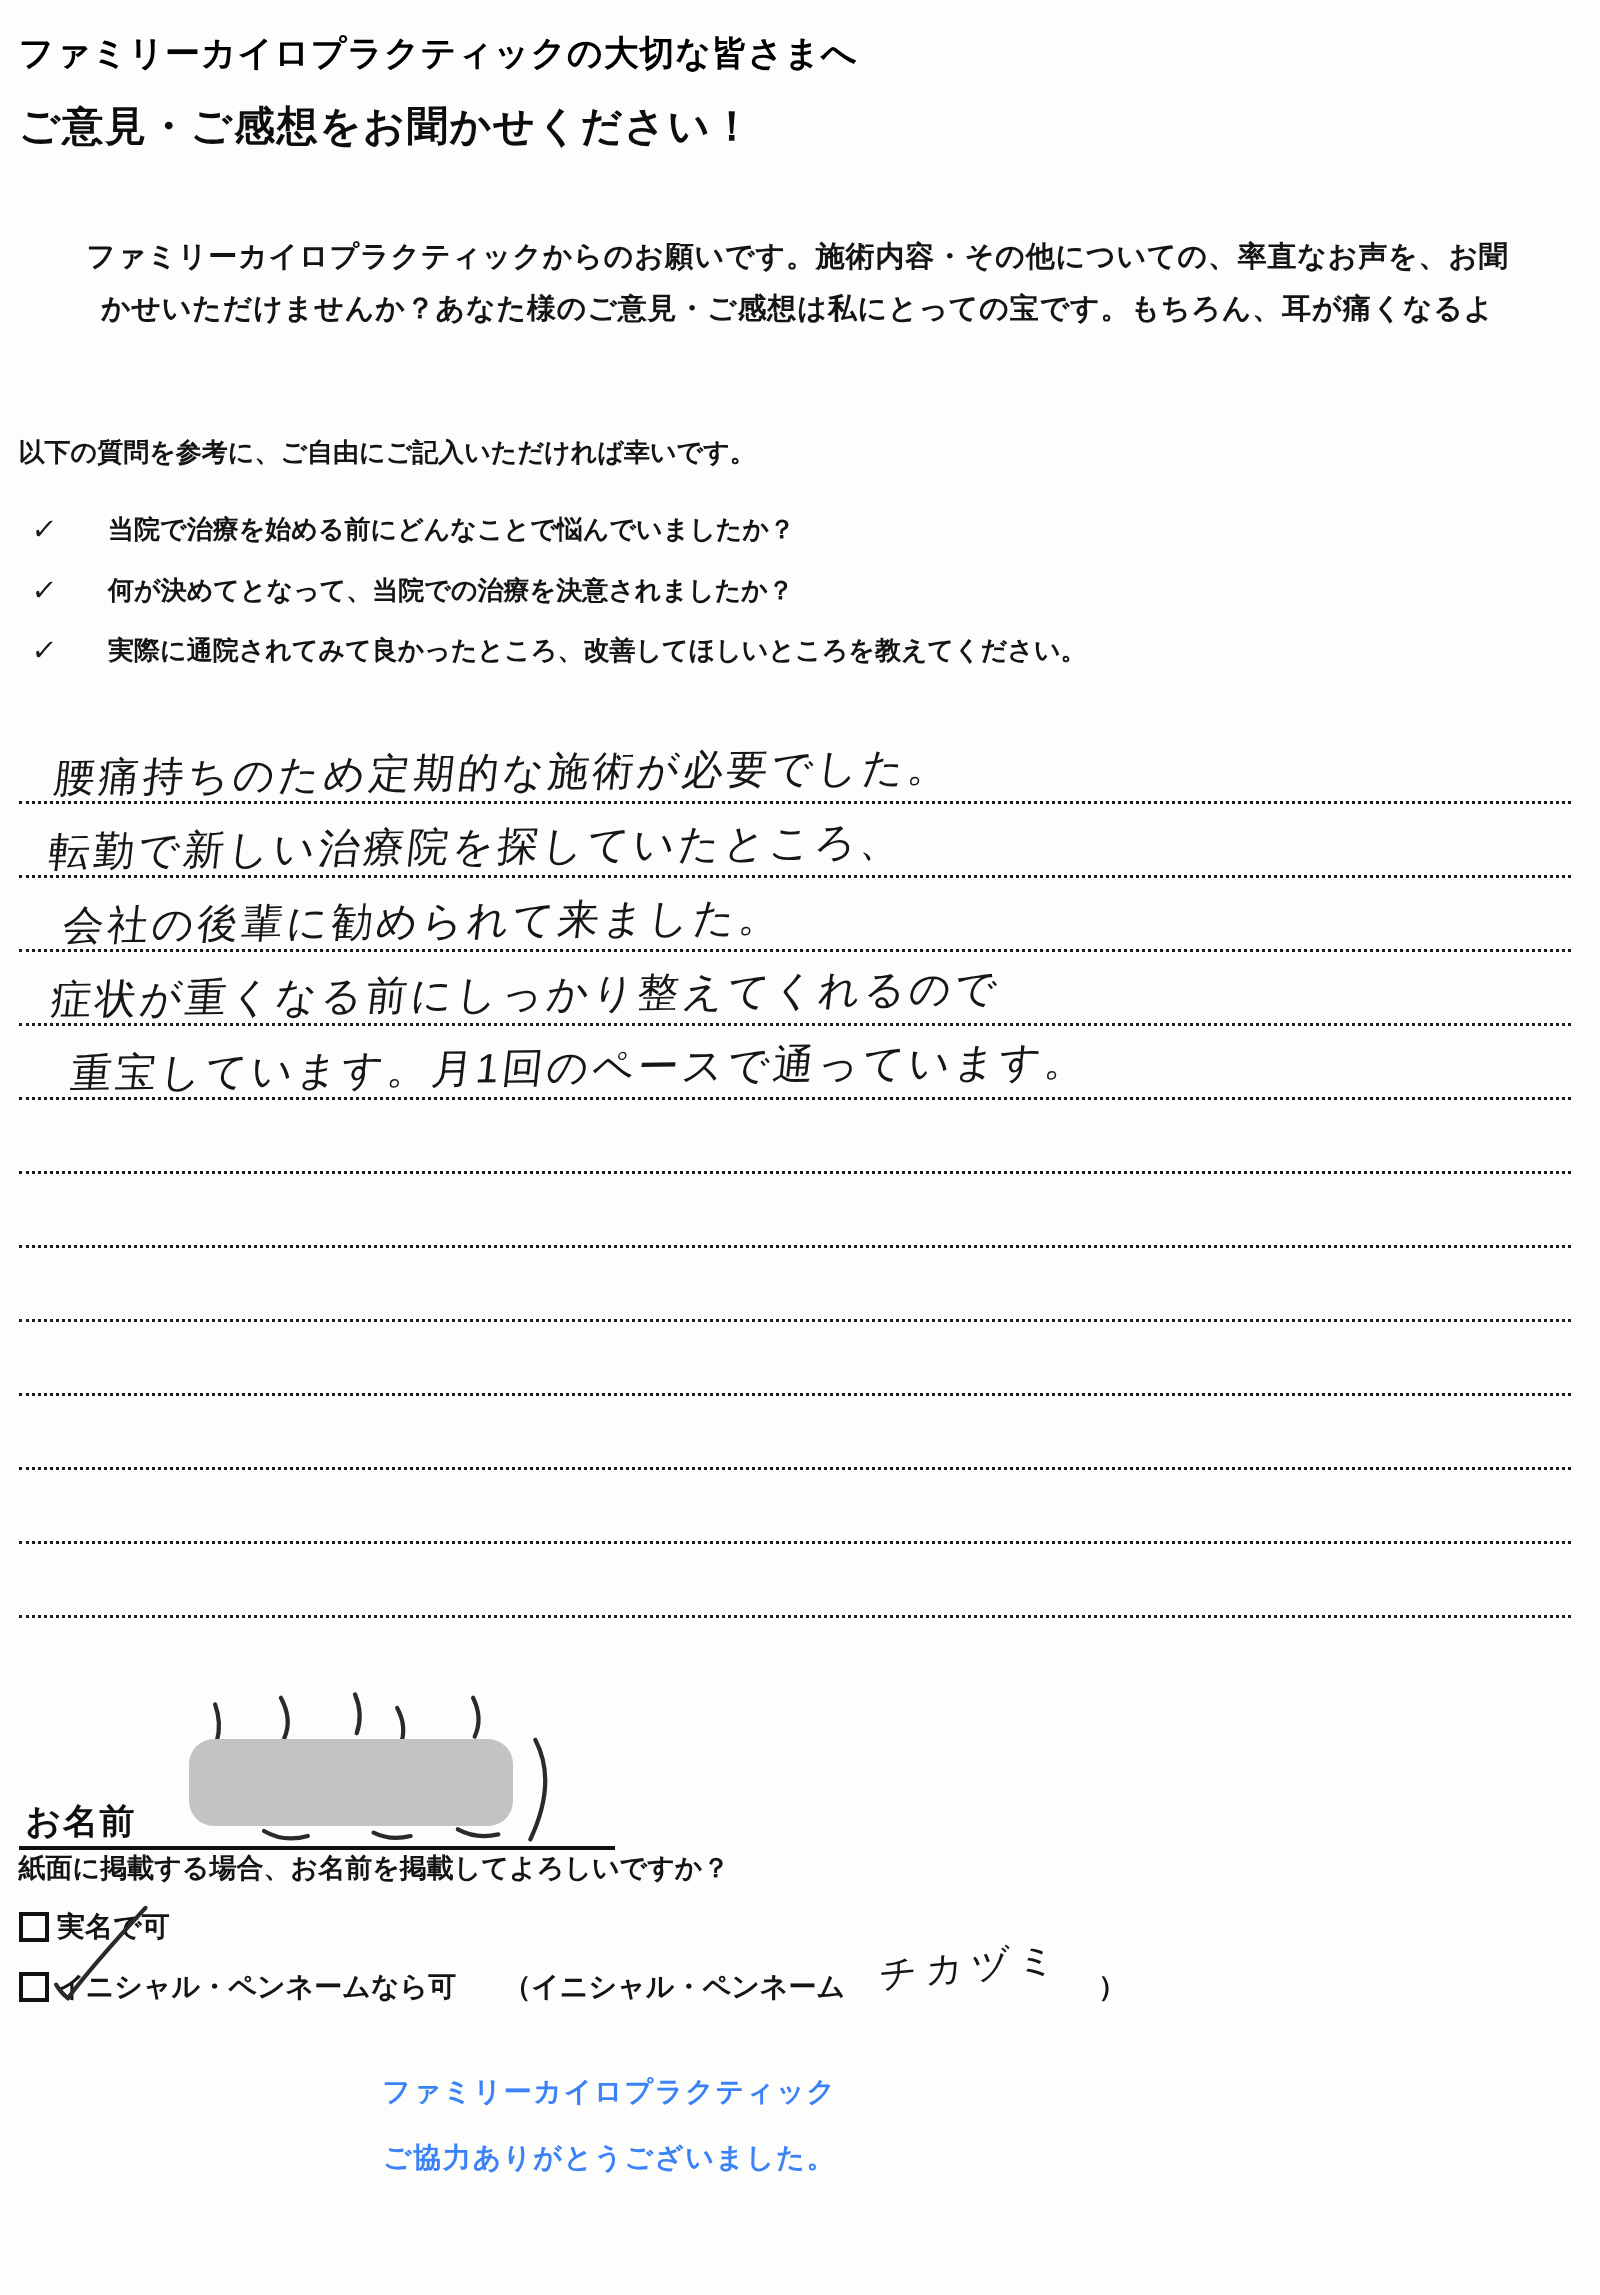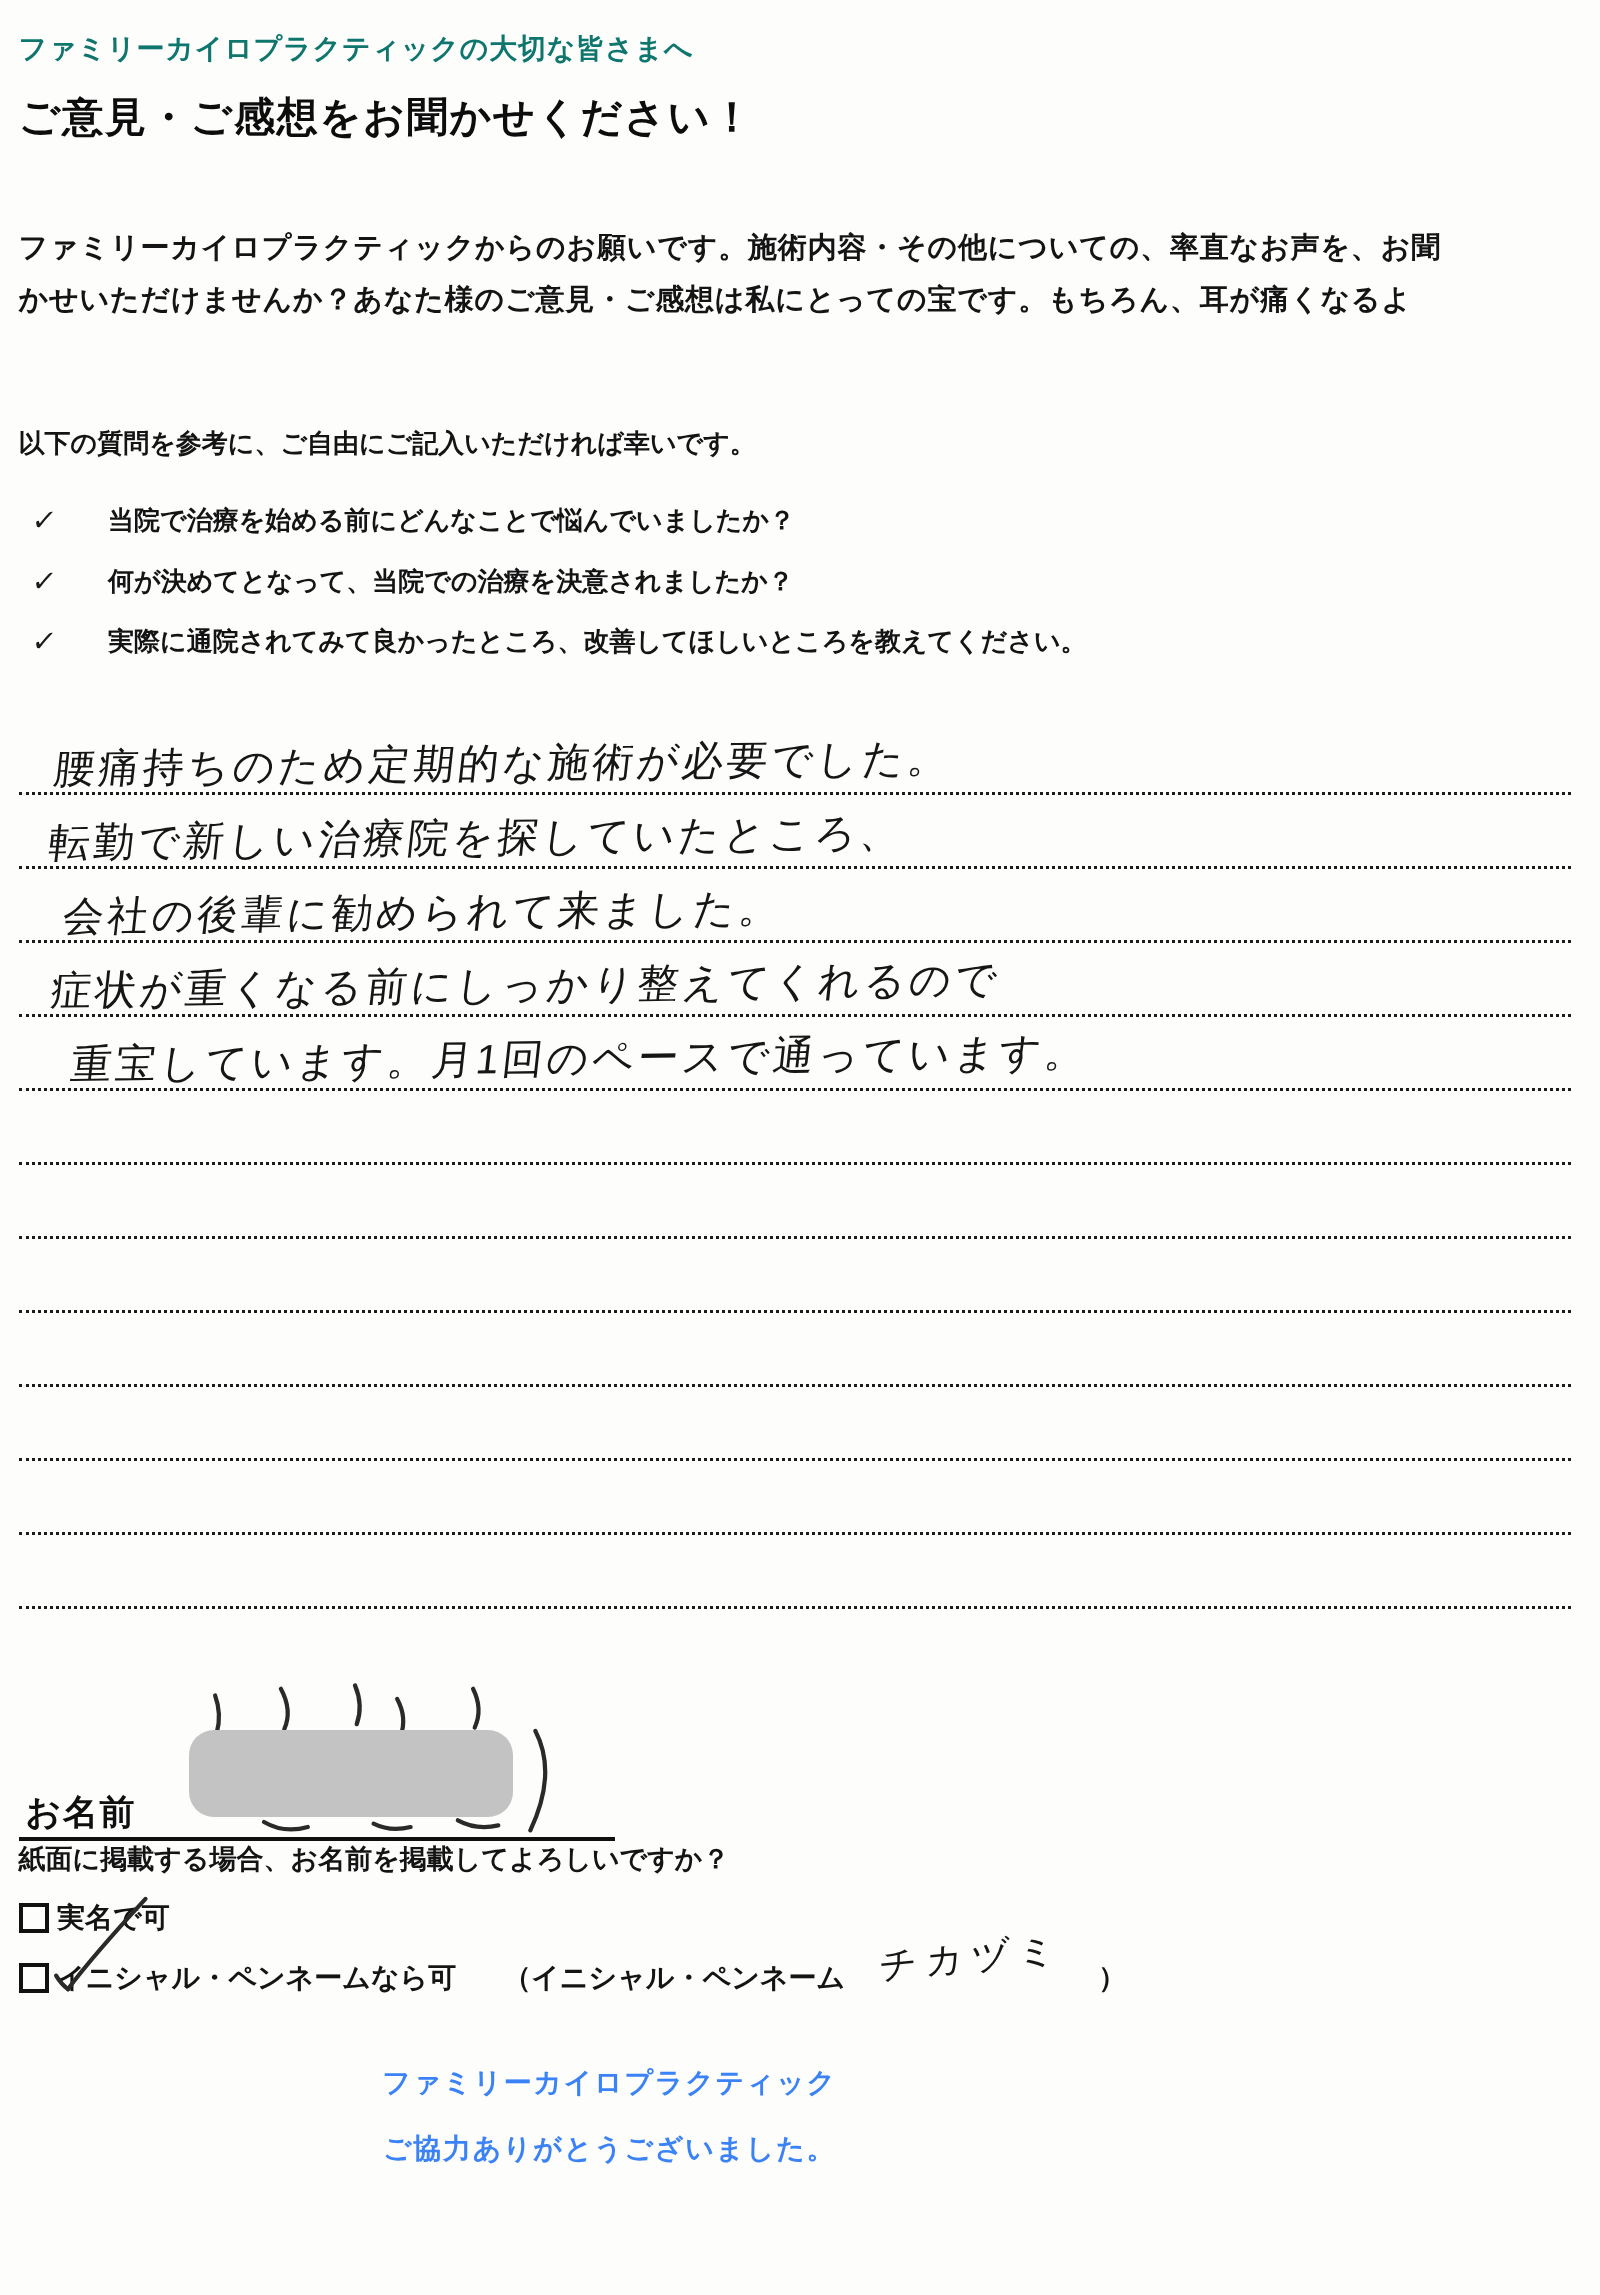--- a/index.html
+++ b/index.html
@@ -9,27 +9,27 @@
     font-family: "Liberation Sans", sans-serif;
     color: #111; overflow: hidden;
   }
   .page {
     position: relative;
     width: 1600px; height: 2295px;
     background: #fdfdfc;
     padding: 30px 23.6px 0 18.6px;
   }
   .greeting {
-    font-size: 28px; font-weight: bold; letter-spacing: 0.8px; color: #0f766e;
+    font-size: 35px; font-weight: bold; letter-spacing: 0.8px; color: #000000;
   }
   .title {
     margin-top: 22px;
     font-size: 41px; font-weight: bold; letter-spacing: 1.7px; color: #0d0d0d;
   }
-  .intro { margin-top: 76px; }
+  .intro { margin-top: 76px; text-align: center; }
   .intro .line {
     font-size: 29px; font-weight: bold; line-height: 52px; letter-spacing: 0.8px; color: #141414;
   }
   .prompt {
     margin-top: 101px;
     font-size: 26px; font-weight: bold; line-height: 35px; color: #141414;
   }
   .questions { margin-top: 41px; }
   .q-row {
     display: flex; align-items: flex-start;

